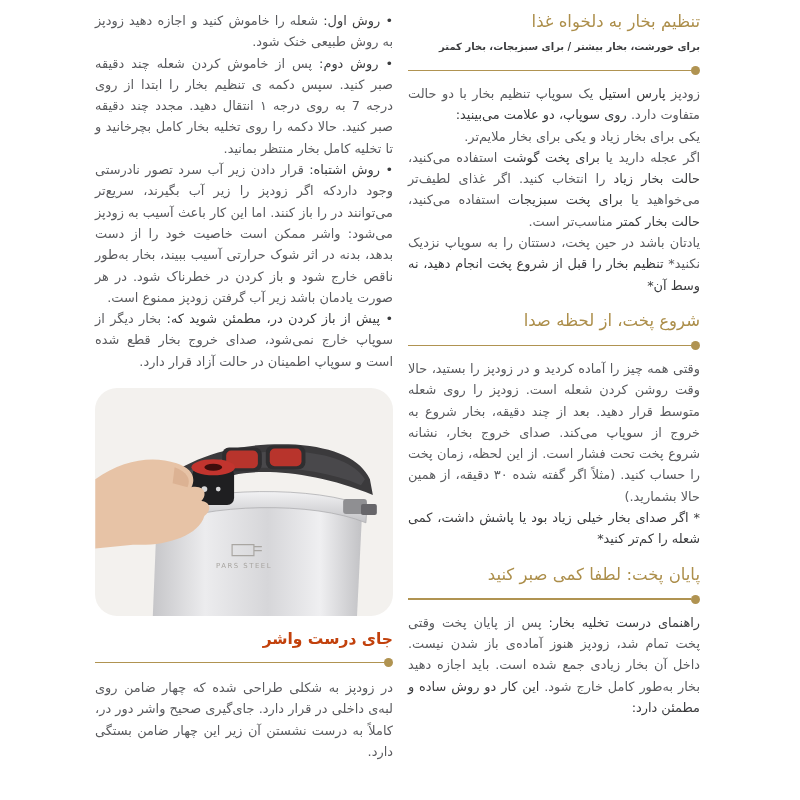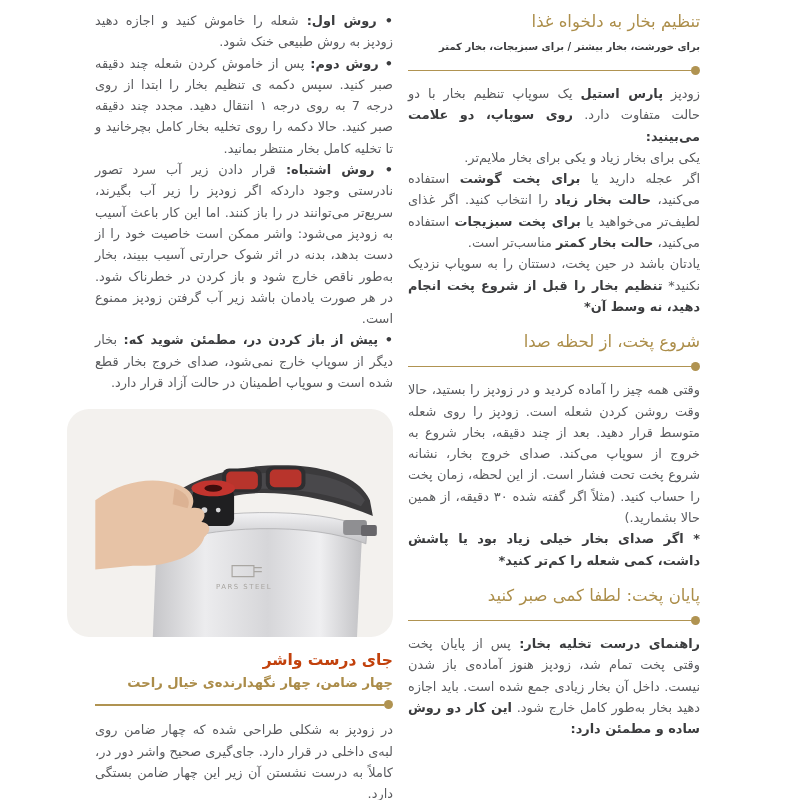--- a/index.html
+++ b/index.html
@@ -13,21 +13,21 @@
   #right-col{right:100px;width:292px;}
   #left-col{left:95px;width:298px;}
 
   p.body{
     margin:0;
     font-size:12.9px;
     line-height:21.3px;
     color:#5a5b5e;
     text-align:justify;
   }
-  span.b{font-weight:bold;color:#3b3c3e;}
+  span.b{font-weight:normal;color:#3b3c3e;}
 
   h2.sec{
     margin:0 0 2px;
     color:#ac8e4a;
     font-size:16.5px;
     line-height:23px;
     font-weight:normal;
     text-align:right;
   }
   .sub{
@@ -42,21 +42,20 @@
   .d-dot{width:9px;height:9px;border-radius:50%;background:#b09351;flex:0 0 auto;}
   .d-line{height:1.4px;background:#b09351;flex:1 1 auto;}
   .section{margin-bottom:13px;}
 
   .photo{
     margin-top:16px;
     width:298px;height:228px;
     border-radius:22px;
     background:#f3f1ee;
     overflow:hidden;
-    padding-left:28px;
   }
   .cap-title{
     margin:13px 0 0;
     color:#c2410c;font-size:15.5px;font-weight:bold;
     text-align:right;line-height:21px;
   }
   .cap-sub{
     margin:2px 0 0;
     color:#ab8c49;font-size:13.1px;font-weight:bold;
     text-align:right;line-height:19px;
@@ -122,21 +121,20 @@
       </g>
 
       <g transform="translate(150,168)">
         <path d="M-12,-10 h22 v11 h-22 z M10,-8 h8 M10,-4 h8" fill="none" stroke="#a9a6a2" stroke-width="1.2"></path>
         <text x="0" y="14" text-anchor="middle" font-size="7" letter-spacing="1.5" fill="#a9a6a2">PARS STEEL</text>
       </g>
     </svg>
   </div>
 
   <h3 class="cap-title">جای درست واشر</h3>
-  <div class="cap-sub">چهار ضامن، چهار نگهدارنده‌ی خیال راحت</div>
   <div class="divider cap-divider">
     <span class="d-dot"></span>
     <span class="d-line"></span>
   </div>
   <div id="left-bottom">
       <p class="body"><span>در زودپز به شکلی طراحی شده که چهار ضامن روی لبه‌ی داخلی در قرار دارد. جای‌گیری صحیح واشر دور در، کاملاً به درست نشستن آن زیر این چهار ضامن بستگی دارد.</span></p>
     </div>
 </div>
 
 <div id="right-col" class="col">

